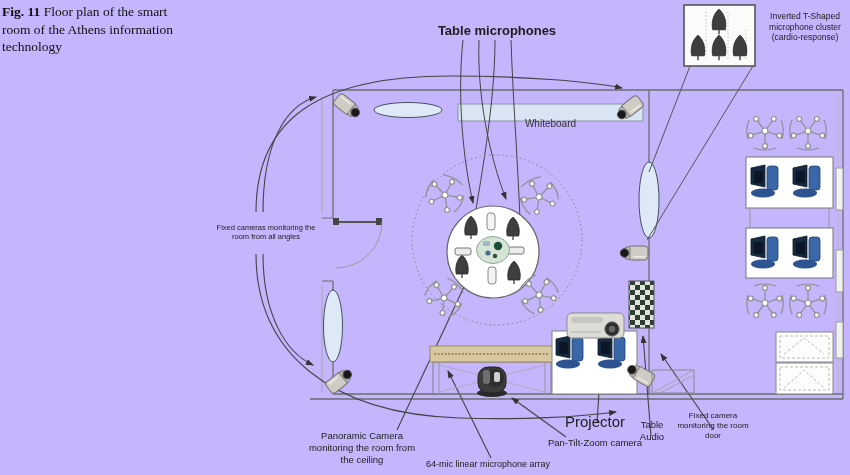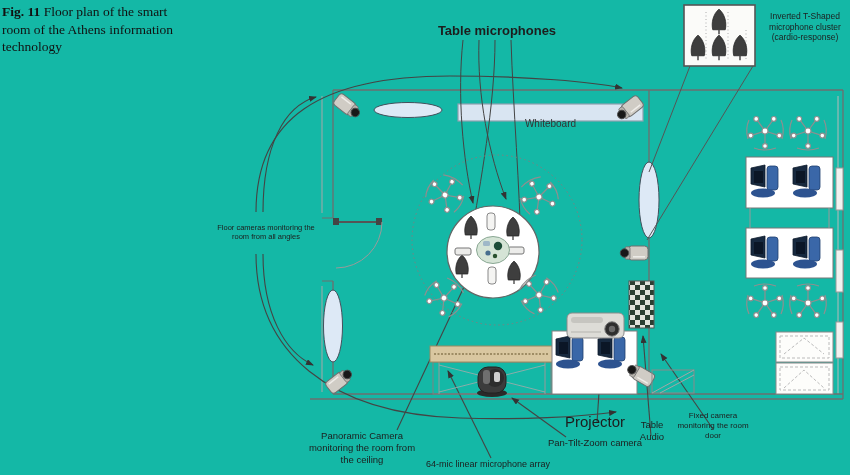--- a/index.html
+++ b/index.html
@@ -1,16 +1,16 @@
 <!DOCTYPE html>
 <html><head>
 <meta charset="utf-8">
 <style>
   html,body{margin:0;padding:0;background:#fff;}
-  .stage{position:relative;width:850px;height:475px;background:#14b8a6;overflow:hidden;
+  .stage{position:relative;width:850px;height:475px;background:#c4b5fd;overflow:hidden;
          font-family:"Liberation Sans",sans-serif;}
   .caption{position:absolute;left:2px;top:3px;width:174px;
            font-family:"Liberation Serif",serif;font-size:13.5px;line-height:1.3;color:#111;}
   .caption .figno{font-weight:bold;}
   svg.diagram{position:absolute;left:0;top:0;}
   .lbl{position:absolute;text-align:center;color:#1d1d1d;line-height:1.25;}
   #lbl-tablemics{left:437px;top:23px;width:120px;font-size:13px;font-weight:bold;}
   #lbl-inset{left:758px;top:11px;width:94px;font-size:8.5px;}
   #lbl-whiteboard{left:458px;top:118px;width:185px;font-size:10px;color:#333;}
   #lbl-fixedcams{left:210px;top:223px;width:112px;font-size:7.5px;}
@@ -228,20 +228,20 @@
         <rect x="780" y="367" width="49" height="23"></rect>
         <path d="M784,354 L804,338 L824,354"></path>
         <path d="M784,388 L804,370 L824,388"></path>
       </g>
     </g>
   </svg>
 
   <div class="lbl" id="lbl-tablemics">Table microphones</div>
   <div class="lbl" id="lbl-inset">Inverted T-Shaped microphone cluster (cardio-response)</div>
   <div class="lbl" id="lbl-whiteboard">Whiteboard</div>
-  <div class="lbl" id="lbl-fixedcams">Floor cameras monitoring the room from all angles</div>
+  <div class="lbl" id="lbl-fixedcams">Fixed cameras monitoring the room from all angles</div>
   <div class="lbl" id="lbl-panoramic">Panoramic Camera monitoring the room from the ceiling</div>
   <div class="lbl" id="lbl-micarray">64-mic linear microphone array</div>
   <div class="lbl" id="lbl-ptz">Pan-Tilt-Zoom camera</div>
   <div class="lbl" id="lbl-projector">Projector</div>
   <div class="lbl" id="lbl-target">Table Audio</div>
   <div class="lbl" id="lbl-doorcam">Fixed camera monitoring the room door</div>
 </div>
 
 </body></html>

